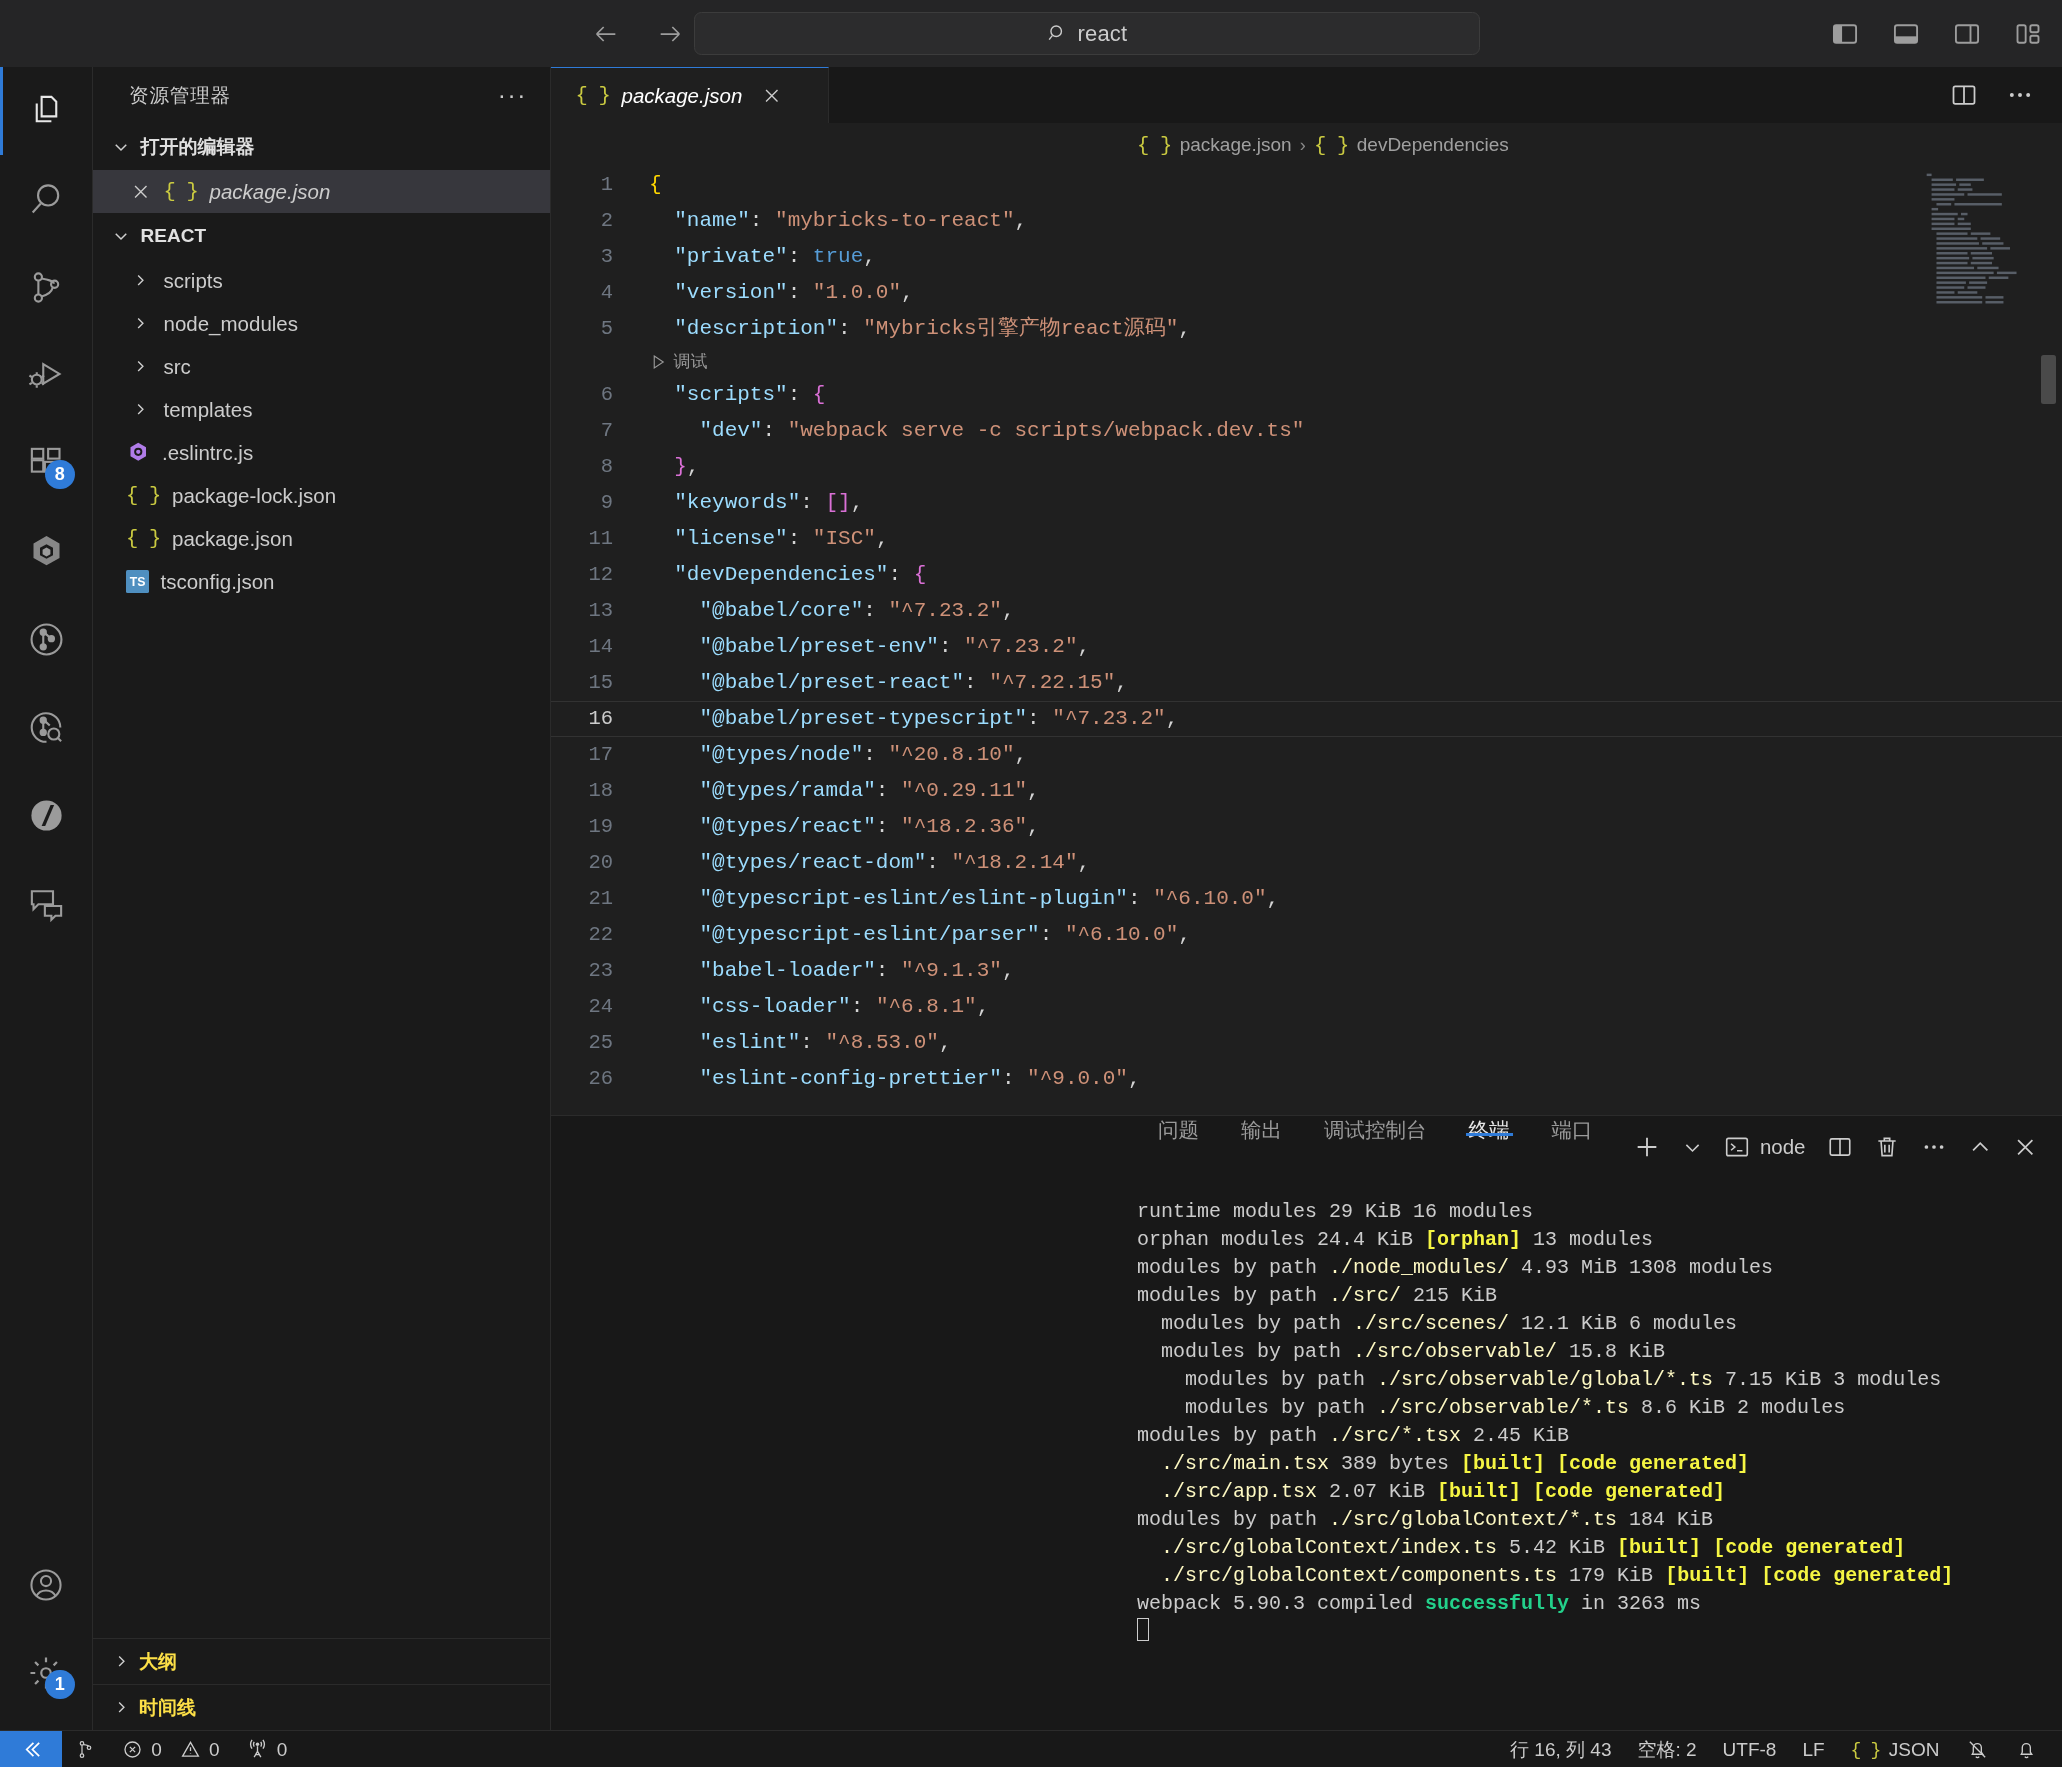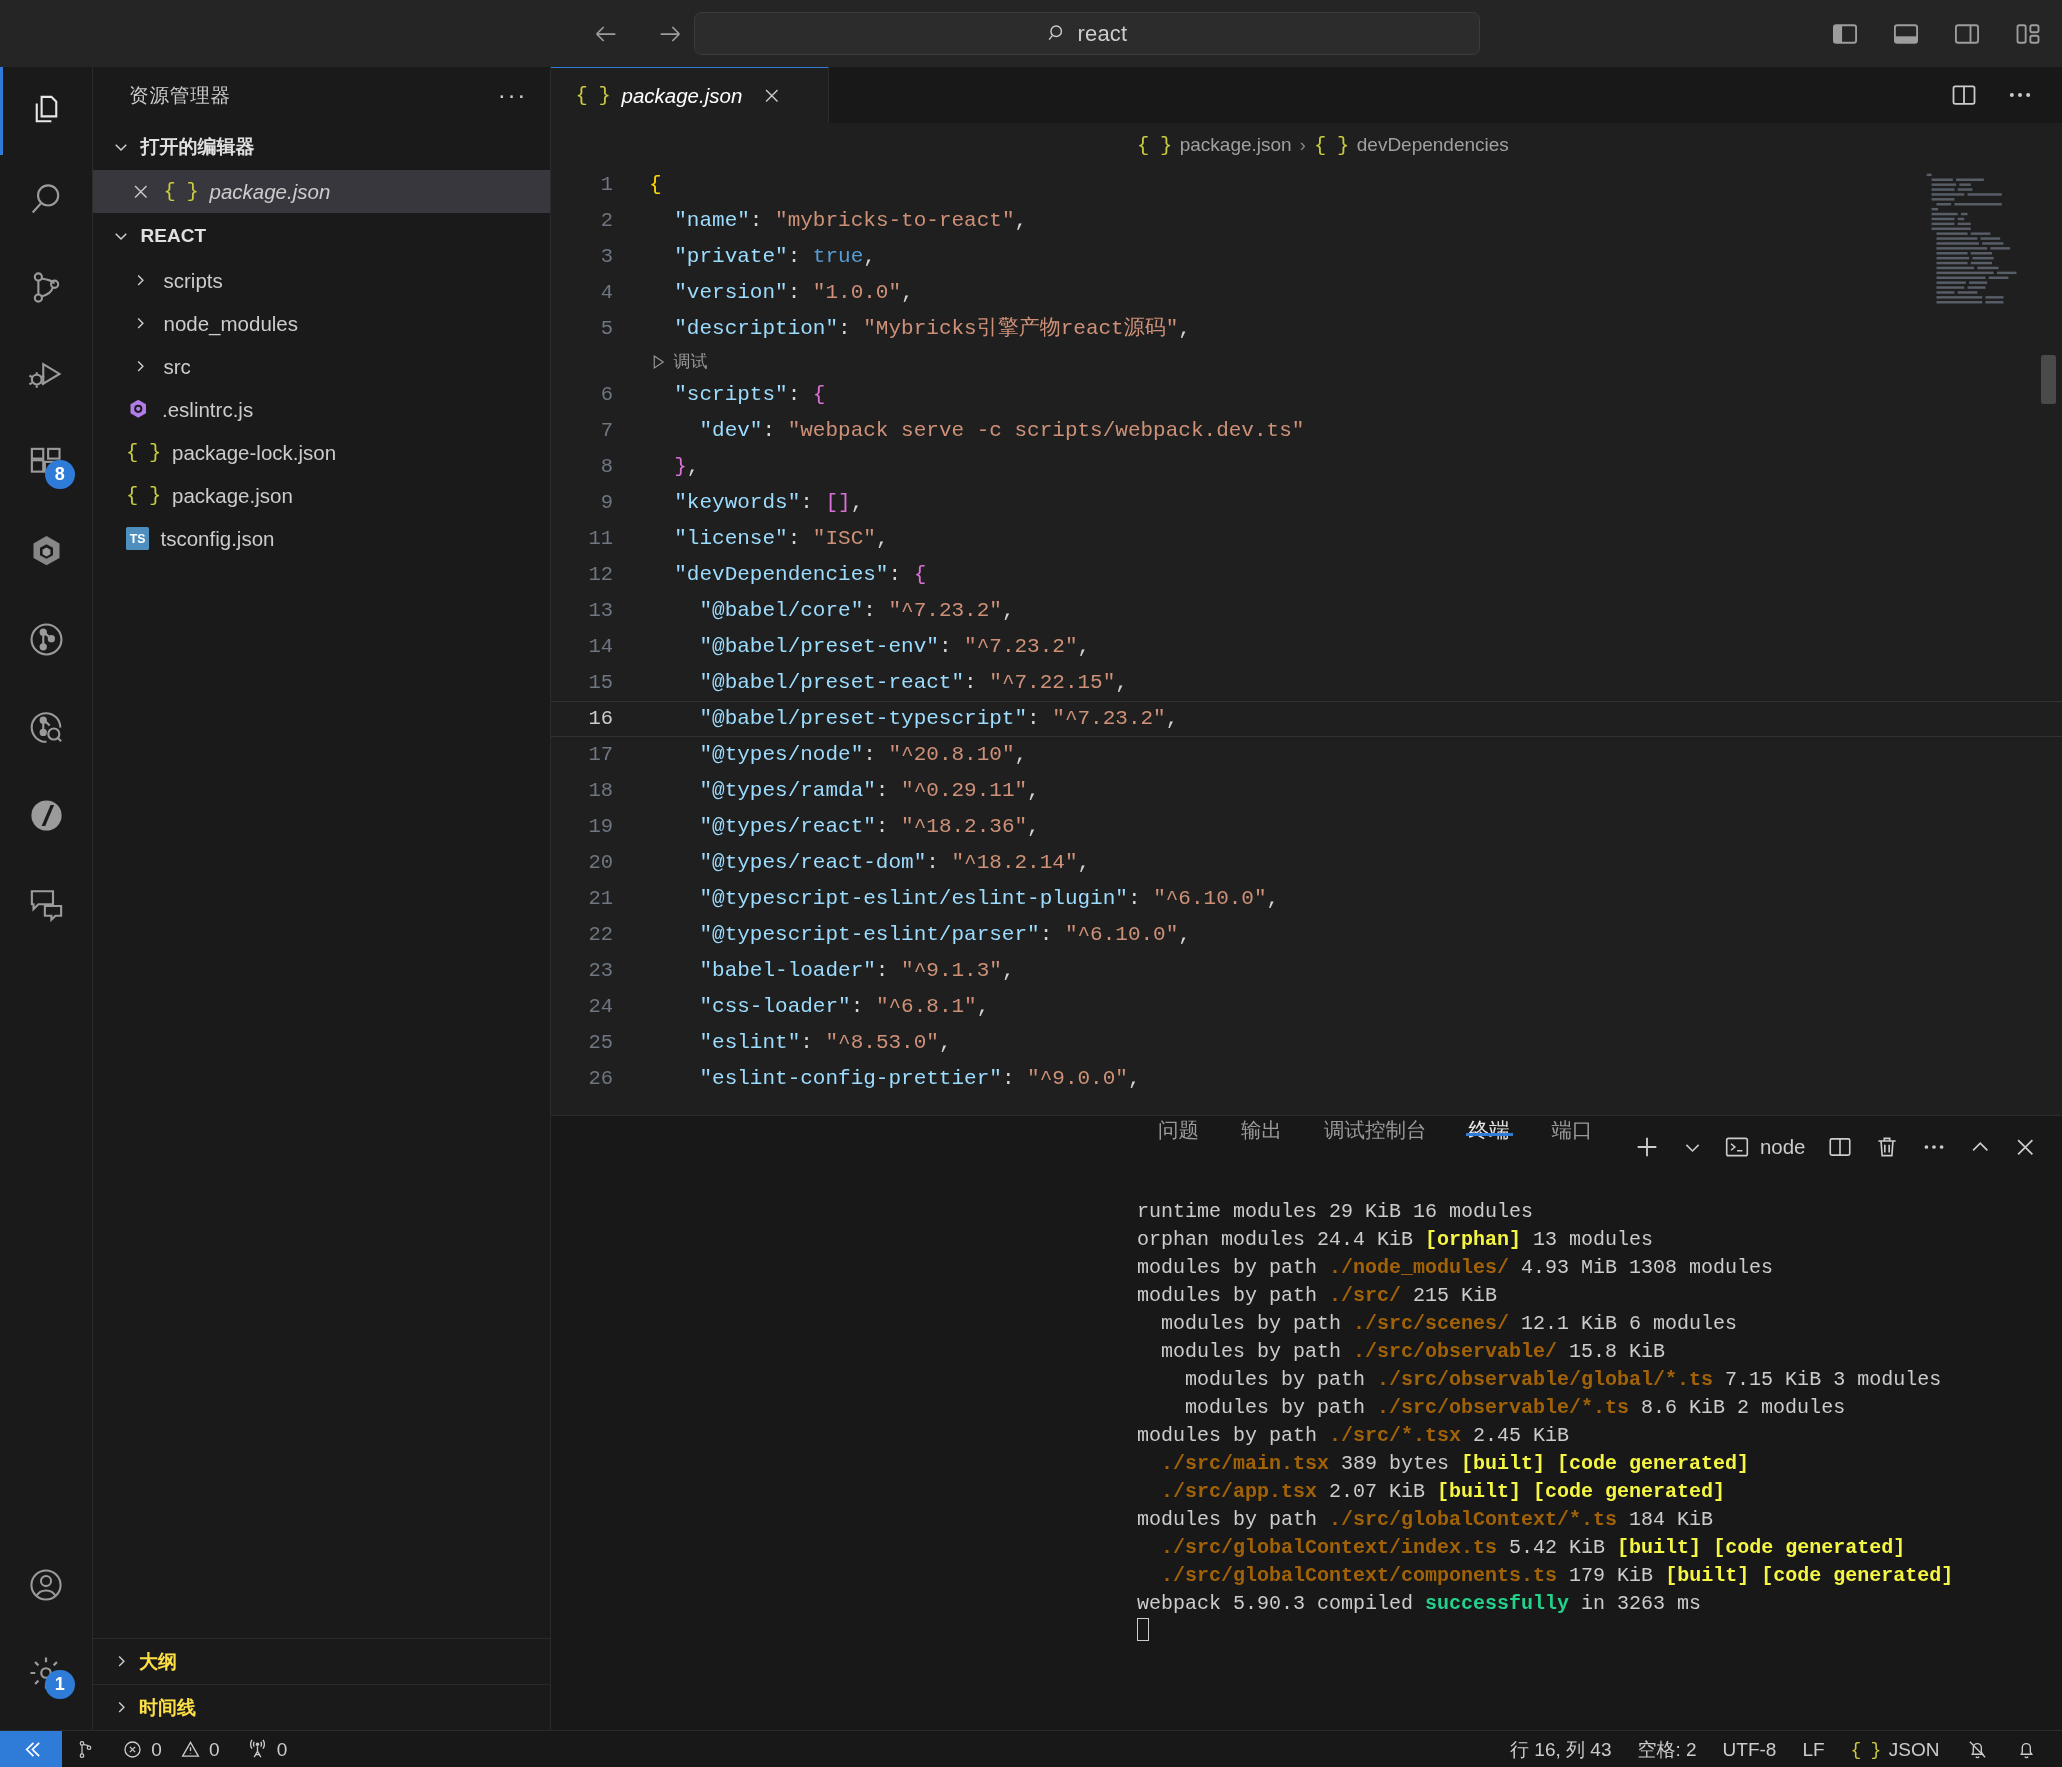--- a/index.html
+++ b/index.html
@@ -166,21 +166,21 @@
     content: ""; position: absolute; left: 18px; right: 18px; bottom: 8.2px; height: 2.5px; background: #2f7bd8;
   }
   .panel-actions { margin-left: auto; display: flex; align-items: center; gap: 21px; padding-right: 24.5px; color: #cccccc; }
   .pa-item { display: flex; align-items: center; gap: 9.8px; }
   .pa-label { font-size: 20.5px; color: #cccccc; }
   .term {
     flex: 1 1 auto; overflow: hidden; padding: 19.6px 0 0 586px;
     font-family: "Liberation Mono", monospace; font-size: 20px; line-height: 28px;
     color: #cccccc; white-space: pre;
   }
-  .t-bold { font-weight: bold; color: #a16207; }
+  .t-bold { font-weight: normal; color: #fef9c3; }
   .t-yellow { color: #f5f543; font-weight: bold; margin-top: 34px; }
   .t-green { color: #23d18b; font-weight: bold; }
   .cursor-blk {
     display: inline-block; width: 11.5px; height: 23px; border: 0.8px solid #cccccc; vertical-align: -4.1px;
   }
 
   
   .statusbar {
     height: 38px; flex: 0 0 38px; background: #181818;
     display: flex; align-items: center; color: #cccccc; font-size: 19px;
@@ -398,20 +398,28 @@
       </span>
       <span>node_modules</span>
     </div>
     <div class="sb-row" style="padding-left:36px">
       <span class="chev">
         <svg width="16.4" height="16.4" viewBox="0 0 24 24" fill="none" stroke="currentColor" stroke-width="2">
             <path d="M9 5l7 7-7 7"></path>
           </svg>
       </span>
       <span>src</span>
+    </div>
+    <div class="sb-row" style="padding-left:36px">
+      <span class="chev">
+        <svg width="16.4" height="16.4" viewBox="0 0 24 24" fill="none" stroke="currentColor" stroke-width="2">
+            <path d="M9 5l7 7-7 7"></path>
+          </svg>
+      </span>
+      <span>templates</span>
     </div>
 
     <div class="sb-row" style="padding-left:33px">
       <span class="eslint-ico">
         <svg width="24.5" height="24.5" viewBox="0 0 24 24">
           <path d="M12 2.8l7.6 4.4v8.8L12 20.4 4.4 16V7.2z" fill="#b07ce8"></path>
           <circle cx="12" cy="11.6" r="4" fill="#1a1a1a"></circle>
             <circle cx="12" cy="11.6" r="2.1" fill="#b07ce8"></circle>
           </svg>
       </span>

